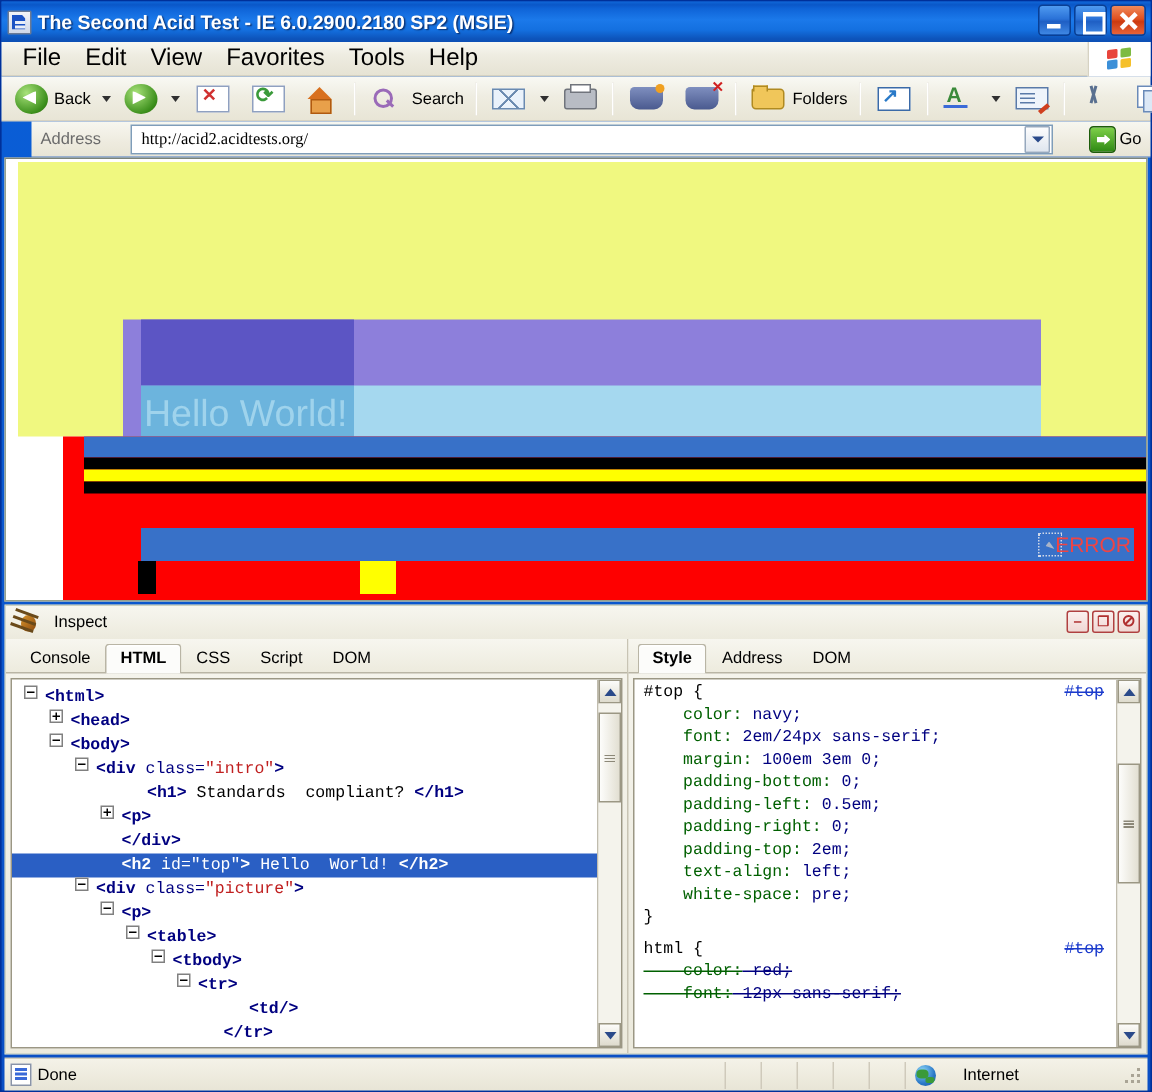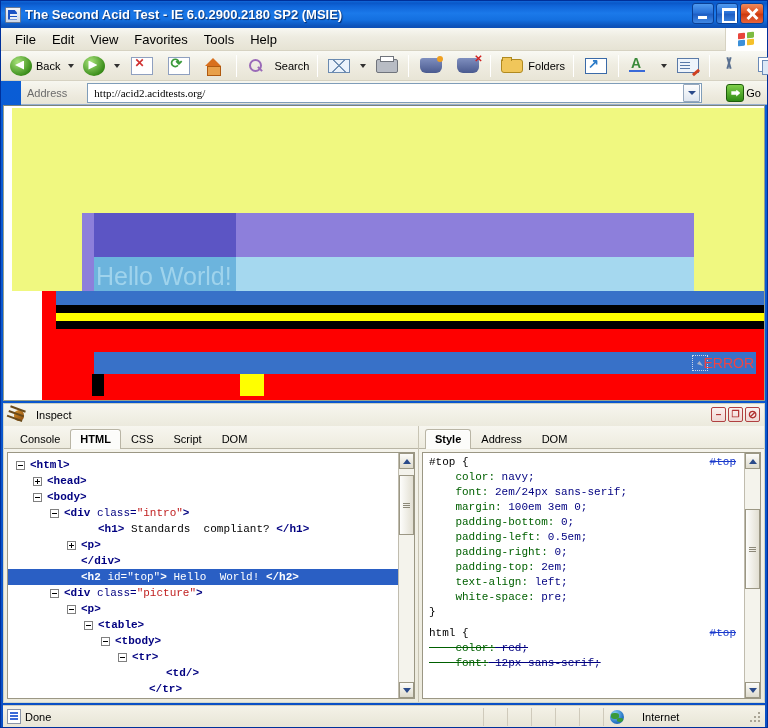--- a/index.html
+++ b/index.html
@@ -91,21 +91,21 @@
   
   #menubar {
     height: 23px; flex: 0 0 23px;
     background: linear-gradient(to bottom, #f8f8f2 0%, #eeece1 40%, #e6e3d4 100%);
     border-bottom: 1px solid #d6d2c2;
     display: flex; align-items: center;
     padding-left: 6px;
     position: relative;
   }
   .menu-item {
-    font-size: 13px; color: #000;
+    font-size: 16px; color: #000;
     padding: 2px 8px; cursor: default;
     white-space: nowrap;
   }
   #menubar-logo {
     position: absolute; right: 0; top: 0;
     width: 42px; height: 23px;
     background: #ffffff;
     border-left: 1px solid #d6d2c2;
     display: flex; align-items: center; justify-content: center;
   }
@@ -375,21 +375,21 @@
     display:flex; min-height:0;
     position:relative; overflow:hidden;
   }
   .code-scrollbox {
     flex:1 1 auto; overflow:hidden; position:relative;
     padding:4px 0 0 0;
   }
 
   
   .tree-row{
-    display:flex; align-items:center;
+    display:flex; 
     font-family:"Liberation Mono", monospace;
     font-size:11px; line-height:16px; height:16px;
     white-space:pre; color:#000050;
   }
   .tree-row .twisty{
     width:9px;height:9px;border:1px solid #808080;background:#fff;
     display:inline-block; position:relative; margin-right:5px; flex:0 0 9px;
     cursor:pointer;
   }
   .tree-row .twisty::before{

